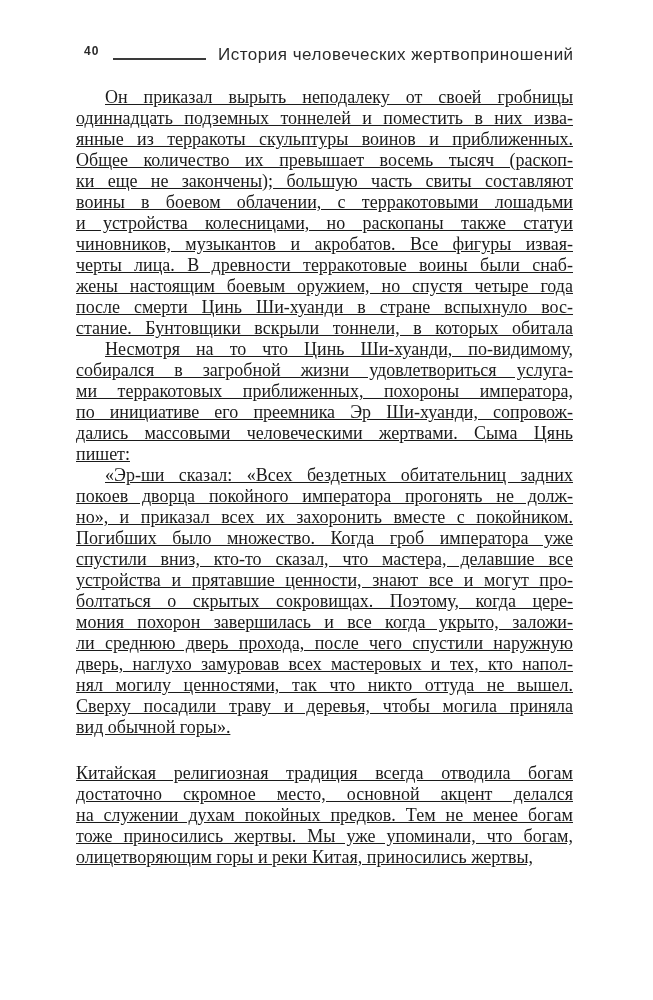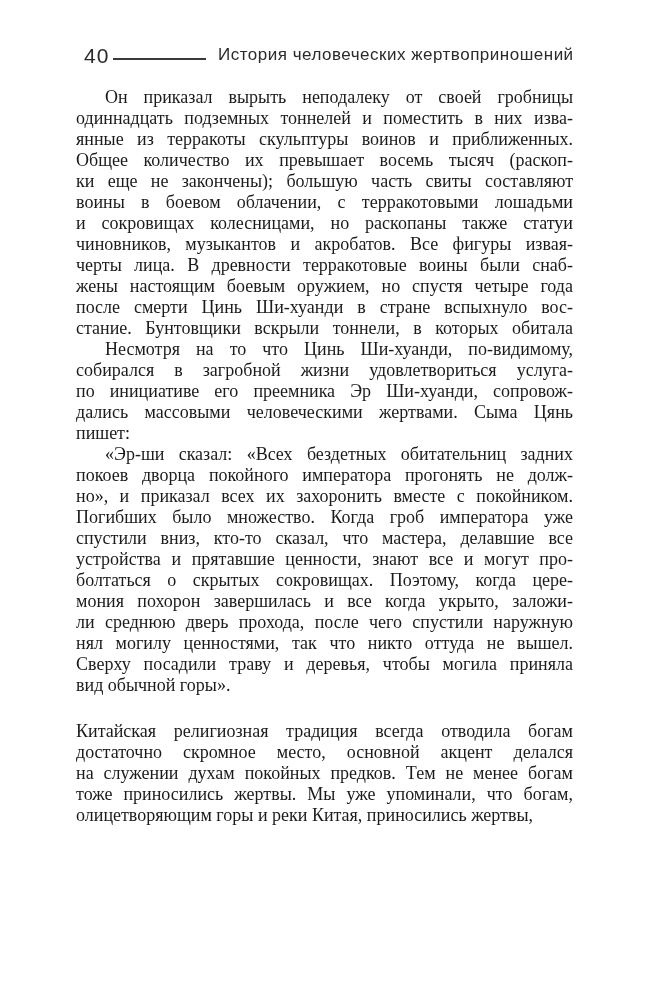--- a/index.html
+++ b/index.html
@@ -24,22 +24,22 @@
     top: 44px;
     width: 100%;
     height: 22px;
     font-family: "Liberation Sans", sans-serif;
     color: #2a2a2a;
   }
   .page-number {
     position: absolute;
     left: 84px;
     top: 0;
-    font-size: 21px;
-    font-weight: 400;
+    font-size: 12px;
+    font-weight: 700;
     letter-spacing: 1px;
   }
   .head-rule {
     position: absolute;
     left: 113px;
     top: 14px;
     width: 93px;
     border-top: 2px solid #3a3a3a;
   }
   .running-title {
@@ -61,20 +61,21 @@
     font-size: 18px;
     line-height: 21px;
   }
   .paragraph { margin: 0; }
   .paragraph.section-break { margin-top: 25px; }
   .line {
     text-align: justify;
     text-align-last: justify;
     height: 21px;
     overflow: visible;
+    text-decoration: underline;
   }
   .line.indent { text-indent: 29px; }
   .line.last { text-align-last: left; }
 </style>
 </head>
 <body>
 
 <div class="page">
 
   <header class="running-head">
@@ -84,44 +85,46 @@
   </header>
 
   <main class="body-text">
       <div class="paragraph">
         <div class="line indent">Он приказал вырыть неподалеку от своей гробницы</div>
         <div class="line">одиннадцать подземных тоннелей и поместить в них изва-</div>
         <div class="line">янные из терракоты скульптуры воинов и приближенных.</div>
         <div class="line">Общее количество их превышает восемь тысяч (раскоп-</div>
         <div class="line">ки еще не закончены); большую часть свиты составляют</div>
         <div class="line">воины в боевом облачении, с терракотовыми лошадьми</div>
-        <div class="line">и сокровищах колесницами, но раскопаны также статуи</div>
+        <div class="line">и устройства колесницами, но раскопаны также статуи</div>
         <div class="line">чиновников, музыкантов и акробатов. Все фигуры извая-</div>
         <div class="line">черты лица. В древности терракотовые воины были снаб-</div>
         <div class="line">жены настоящим боевым оружием, но спустя четыре года</div>
         <div class="line">после смерти Цинь Ши-хуанди в стране вспыхнуло вос-</div>
         <div class="line">стание. Бунтовщики вскрыли тоннели, в которых обитала</div>
       </div>
       <div class="paragraph">
         <div class="line indent">Несмотря на то что Цинь Ши-хуанди, по-видимому,</div>
         <div class="line">собирался в загробной жизни удовлетвориться услуга-</div>
+        <div class="line">ми терракотовых приближенных, похороны императора,</div>
         <div class="line">по инициативе его преемника Эр Ши-хуанди, сопровож-</div>
         <div class="line">дались массовыми человеческими жертвами. Сыма Цянь</div>
         <div class="line last">пишет:</div>
       </div>
       <div class="paragraph">
         <div class="line indent">«Эр-ши сказал: «Всех бездетных обитательниц задних</div>
         <div class="line">покоев дворца покойного императора прогонять не долж-</div>
         <div class="line">но», и приказал всех их захоронить вместе с покойником.</div>
         <div class="line">Погибших было множество. Когда гроб императора уже</div>
         <div class="line">спустили вниз, кто-то сказал, что мастера, делавшие все</div>
         <div class="line">устройства и прятавшие ценности, знают все и могут про-</div>
         <div class="line">болтаться о скрытых сокровищах. Поэтому, когда цере-</div>
         <div class="line">мония похорон завершилась и все когда укрыто, заложи-</div>
         <div class="line">ли среднюю дверь прохода, после чего спустили наружную</div>
+        <div class="line">дверь, наглухо замуровав всех мастеровых и тех, кто напол-</div>
         <div class="line">нял могилу ценностями, так что никто оттуда не вышел.</div>
         <div class="line">Сверху посадили траву и деревья, чтобы могила приняла</div>
         <div class="line last">вид обычной горы».</div>
       </div>
       <div class="paragraph section-break">
         <div class="line">Китайская религиозная традиция всегда отводила богам</div>
         <div class="line">достаточно скромное место, основной акцент делался</div>
         <div class="line">на служении духам покойных предков. Тем не менее богам</div>
         <div class="line">тоже приносились жертвы. Мы уже упоминали, что богам,</div>
         <div class="line last">олицетворяющим горы и реки Китая, приносились жертвы,</div>

